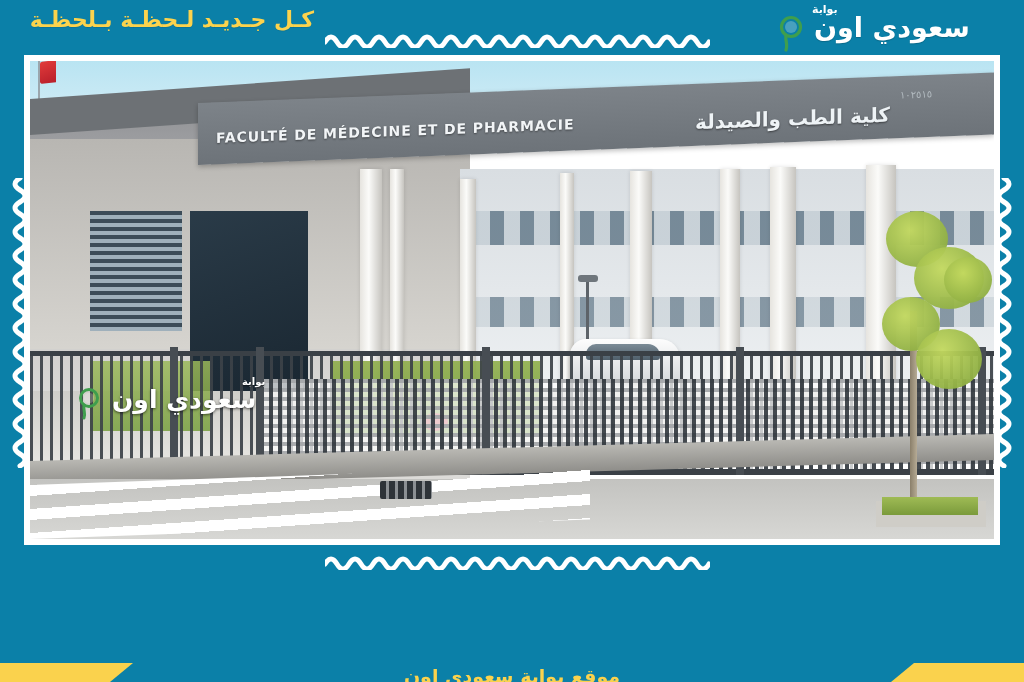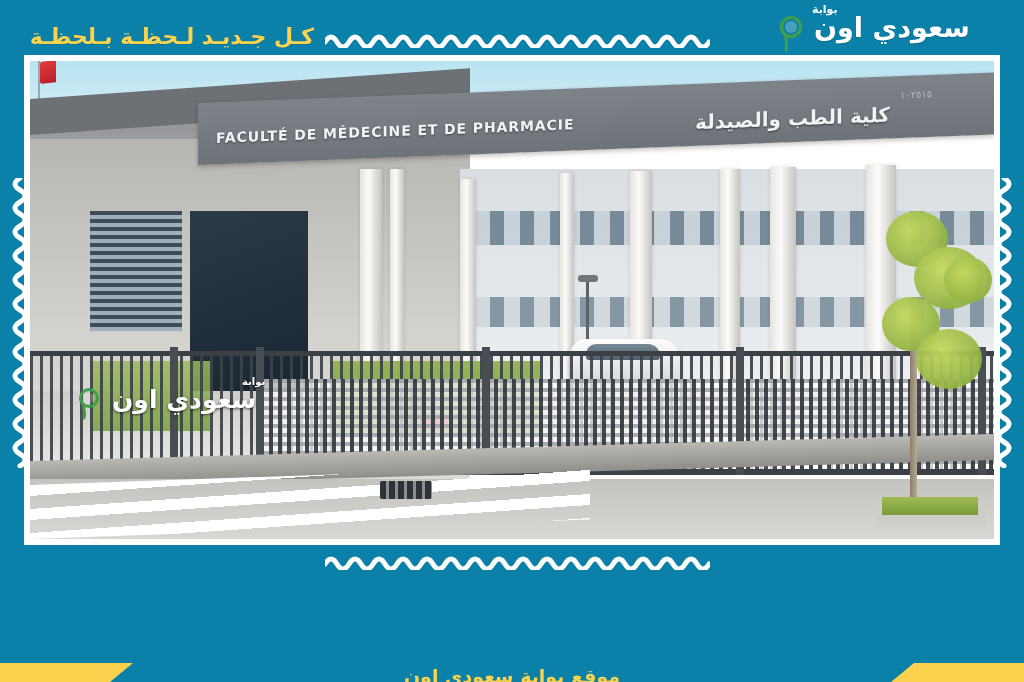--- a/index.html
+++ b/index.html
@@ -8,21 +8,21 @@
     width:1024px;height:682px;overflow:hidden;
     background:#0b80a8;
     font-family:"DejaVu Sans","Liberation Sans",sans-serif;
     position:relative;
   }
   .stage{position:absolute;inset:0;background:#0b80a8;overflow:hidden;}
 
   
   .header{position:absolute;top:0;left:0;width:1024px;height:55px;}
   .tagline{
-    position:absolute;top:24px;right:710px;
+    position:absolute;top:7px;right:710px;
     color:#fcd34d;font-size:22px;font-weight:bold;
     letter-spacing:1px;white-space:nowrap;direction:rtl;
     text-shadow:0 1px 0 rgba(0,0,0,.08);
   }
   .brand{
     position:absolute;top:2px;left:770px;width:240px;height:52px;direction:rtl;
   }
   .brand-kicker{
     position:absolute;top:1px;left:42px;
     color:#ffffff;font-size:11px;font-weight:bold;direction:rtl;

